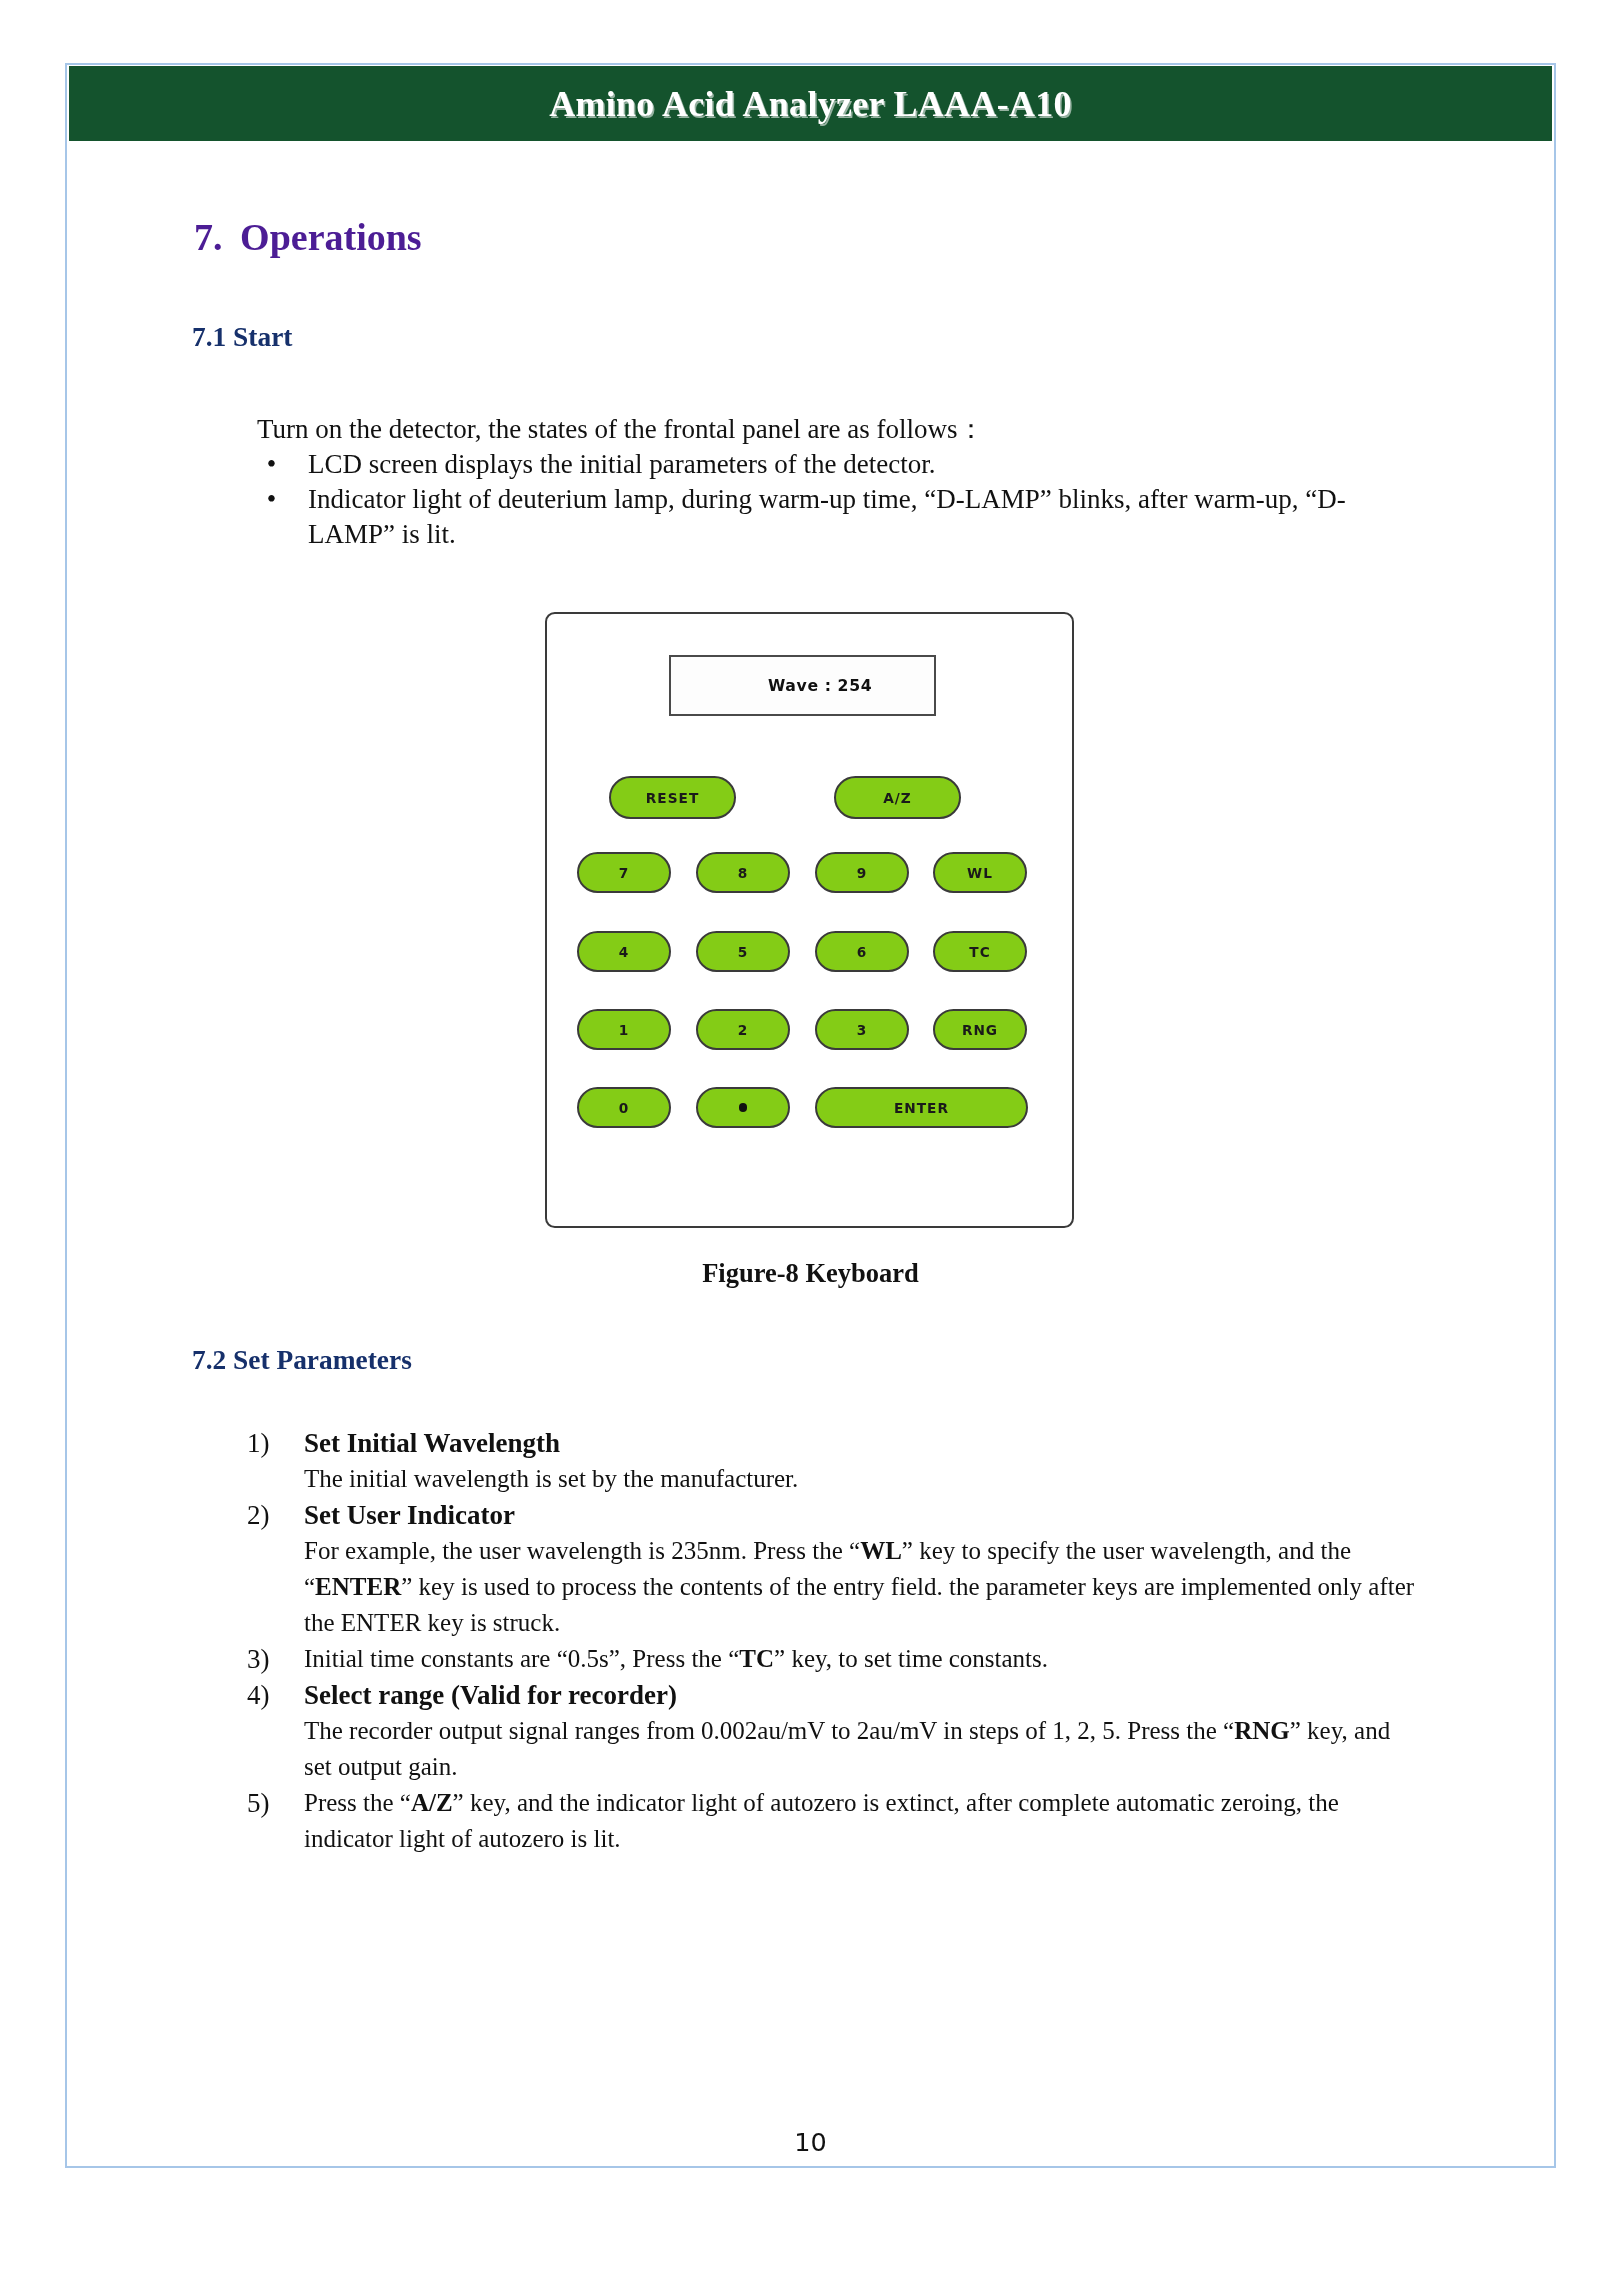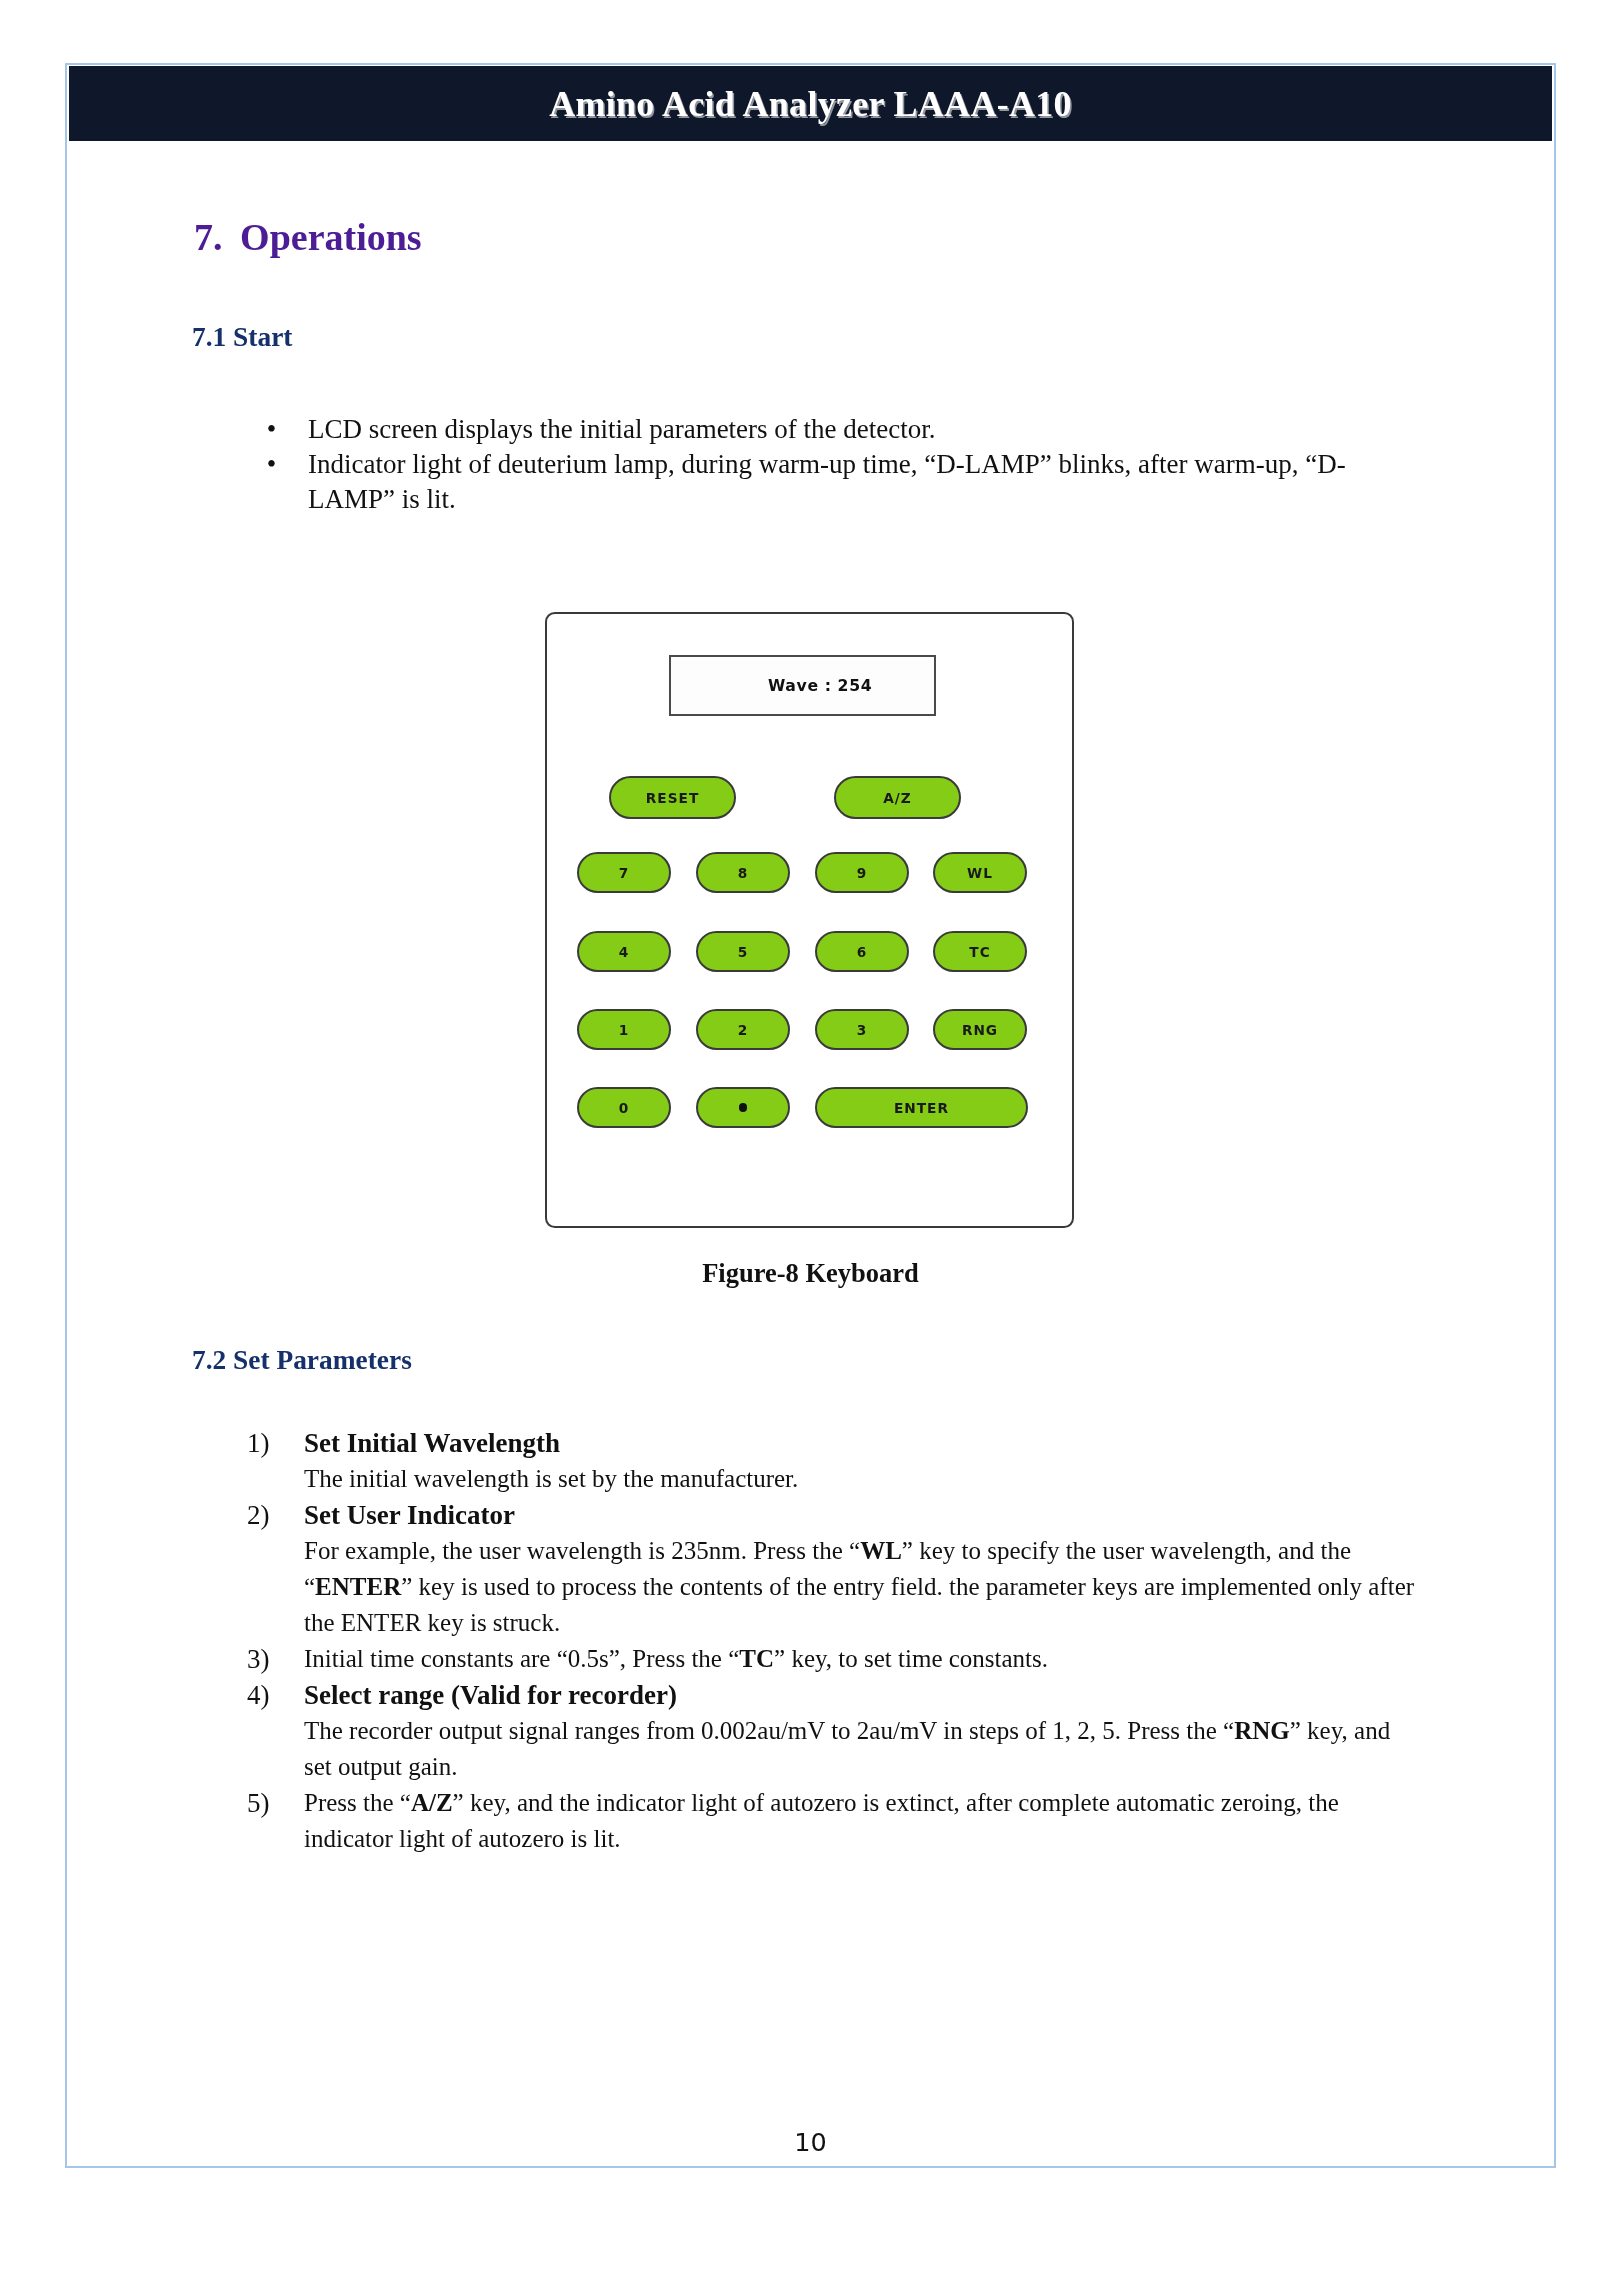--- a/index.html
+++ b/index.html
@@ -26,21 +26,21 @@
     box-sizing: border-box;
   }
 
   
   #header-banner {
     position: absolute;
     left: 69px;
     top: 66px;
     width: 1483px;
     height: 75px;
-    background: #0f172a;
+    background: #14532d;
     display: flex;
     align-items: center;
     justify-content: center;
   }
   #header-title {
     color: #ffffff;
     font-size: 36px;
     font-weight: bold;
     letter-spacing: 0.3px;
     text-shadow: 1.5px 1.5px 0 rgba(255,255,255,0.55);
@@ -244,20 +244,21 @@
 
 <div id="content">
 
   <div class="h1-heading">
     <span class="h1-num">7.</span><span>Operations</span>
   </div>
 
   <div id="h2-start" class="h2-heading">7.1 Start</div>
 
   <div id="intro-block">
+    <div class="body-line">Turn on the detector, the states of the frontal panel are as follows：</div>
     <ul class="bullets">
       <li>
         <span class="bullet-dot">•</span>
         <span>LCD screen displays the initial parameters of the detector.</span>
       </li>
       <li>
         <span class="bullet-dot">•</span>
         <span>Indicator light of deuterium lamp, during warm-up time, “D-LAMP” blinks, after warm-up, “D-LAMP” is lit.</span>
       </li>
     </ul>

